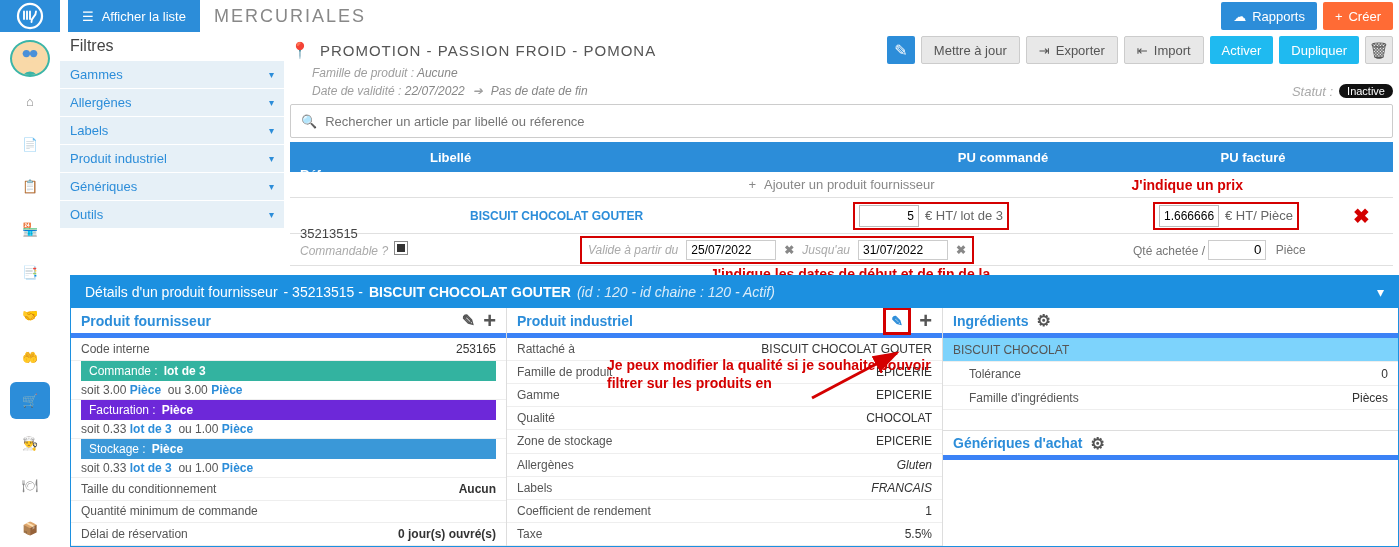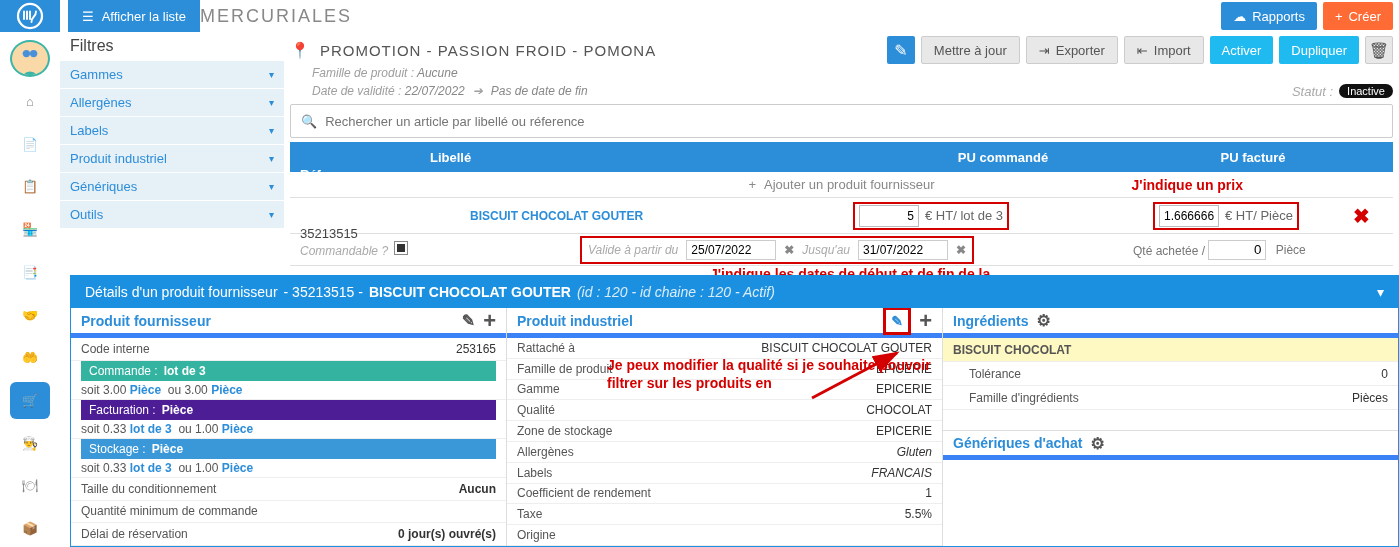--- a/index.html
+++ b/index.html
@@ -1,21 +1,21 @@
 <!DOCTYPE html>
 <html><head>
 <meta charset="utf-8">
 <style>
 * { margin:0; padding:0; box-sizing:border-box; font-family:Arial,Helvetica,sans-serif; }
 body { background:#fff; font-size:13px; color:#333; }
 .toprow { display:flex; height:32px; }
 .logo { width:60px; background:#2c8dd9; display:flex; align-items:center; justify-content:center; }
 .logo svg { width:30px; height:30px; }
 .show-list { height:32px; margin-left:8px; background:#2c8dd9; color:#fff; border:none; padding:0 14px; display:flex; align-items:center; gap:8px; font-size:13px; cursor:pointer; }
-.page-title { flex:1; display:flex; align-items:center; color:#888; font-size:18px; letter-spacing:2px; font-weight:400; }
+.page-title { flex:1; display:flex; align-items:center; padding-left:14px; color:#888; font-size:18px; letter-spacing:2px; font-weight:400; }
 .top-actions { display:flex; align-items:center; gap:6px; padding-right:6px; }
 .btn { height:28px; border:none; border-radius:2px; padding:0 12px; display:flex; align-items:center; gap:6px; font-size:13px; cursor:pointer; }
 .btn-blue { background:#2c8dd9; color:#fff; }
 .btn-orange { background:#ff6b35; color:#fff; }
 .btn-grey { background:#e8e8e8; color:#555; border:1px solid #ccc; }
 .btn-cyan { background:#1fbaf0; color:#fff; }
 .btn-icon-only { width:28px; padding:0; justify-content:center; font-size:16px; }
 .row2 { display:flex; }
 .left-col { width:224px; }
 .filters-title { height:28px; line-height:28px; padding:0 10px; font-size:16px; color:#444; }
@@ -76,21 +76,21 @@
 .panel-title { height:30px; display:flex; align-items:center; padding:0 10px; color:#2c8dd9; font-weight:bold; font-size:14px; border-bottom:5px solid #3b82f6; gap:8px; }
 .panel-title .spacer { flex:1; }
 .panel-title .ico { color:#555; font-size:16px; cursor:pointer; }
 .kv { display:flex; align-items:center; height:24px; padding:0 10px; border-bottom:1px solid #eee; font-size:12px; }
 .kv .k { color:#555; }
 .kv .v { margin-left:auto; color:#333; }
 .kv .v.it { font-style:italic; }
 .pill { color:#fff; font-size:12px; padding:3px 8px; display:flex; align-items:center; gap:6px; margin:0 10px; }
 .pill-green { background:#33b3a0; }
 .pill-blue { background:#3a98d8; }
-.pill-orange { background:#4c1d95; }
+.pill-orange { background:#6d28d9; }
 .sub { padding:2px 10px; font-size:12px; color:#555; border-bottom:1px solid #eee; }
 .sub .blue { color:#2c8dd9; font-weight:bold; }
 .red-square { border:3px solid #d40000; width:28px; height:28px; display:inline-flex; align-items:center; justify-content:center; }
 .annot2 { position:absolute; left:100px; top:48px; color:#d40000; font-weight:bold; font-size:14px; line-height:1.3; }
 .arrow-svg { position:absolute; left:300px; top:40px; }
 </style>
 </head>
 <body>
 
 <div class="toprow">
@@ -353,43 +353,40 @@
           <span class="v it">FRANCAIS</span>
         </div>
       <div class="kv">
           <span class="k">Coefficient de rendement</span>
           <span class="v">1</span>
         </div>
       <div class="kv">
           <span class="k">Taxe</span>
           <span class="v">5.5%</span>
         </div>
-      <div class="kv">
-          <span class="k">Origine</span>
-        </div>
 
       <div class="annot2">
         <div>Je peux modifier la qualité si je souhaite pouvoir filtrer sur les produits en</div>
       </div>
       <svg class="arrow-svg" width="110" height="60">
         <defs>
             <marker id="ah" markerWidth="10" markerHeight="10" refX="8" refY="3" orient="auto">
               <path d="M0,0 L0,6 L9,3 z" fill="#d40000"></path>
             </marker>
           </defs>
         <line x1="5" y1="50" x2="90" y2="5" stroke="#d40000" stroke-width="3" marker-end="url(#ah)"></line>
       </svg>
     </div>
 
     <div class="panel-col pc3">
       <div class="panel-title">
           <span>Ingrédients</span>
           <span class="ico">⚙</span>
         </div>
-      <div class="kv" style="background:#fef9c3;font-weight:bold;">
+      <div class="kv" style="background:#7dd3fc;">
           <span class="k">BISCUIT CHOCOLAT</span>
         </div>
       <div class="kv" style="padding-left:26px;">
           <span class="k">Tolérance</span>
           <span class="v">0</span>
         </div>
       <div class="kv" style="padding-left:26px;">
           <span class="k">Famille d'ingrédients</span>
           <span class="v">Pièces</span>
         </div>

